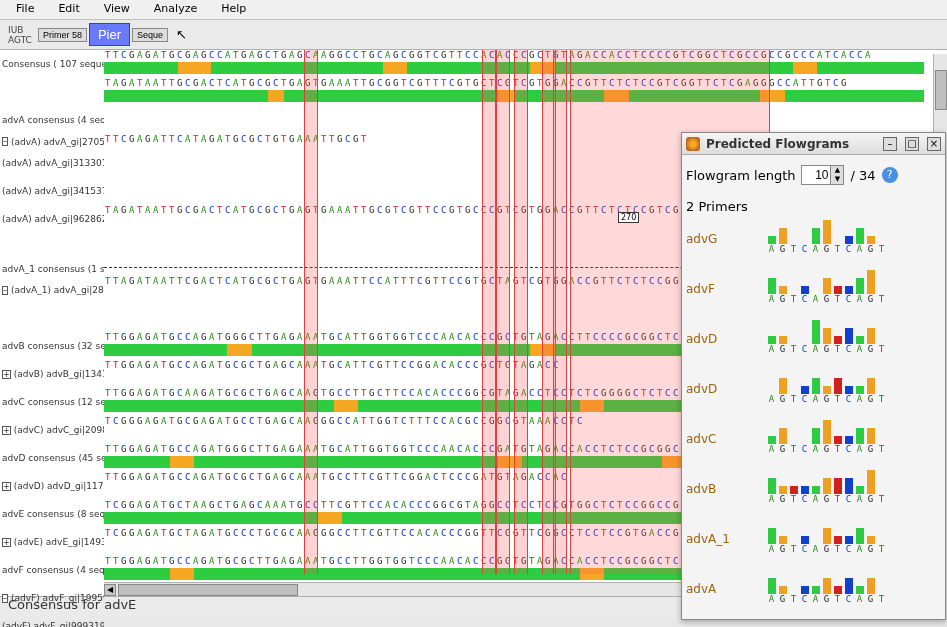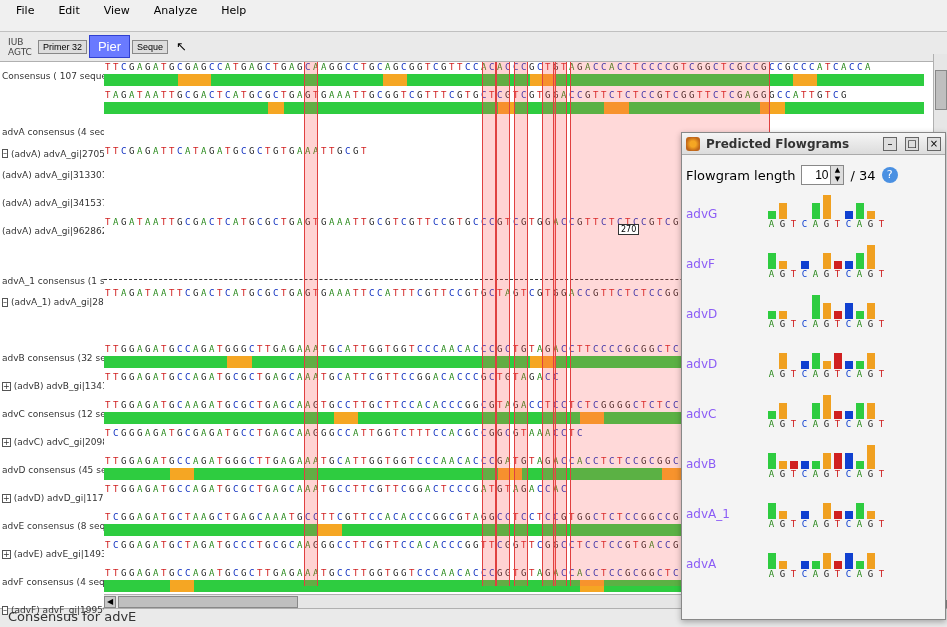--- a/index.html
+++ b/index.html
@@ -1,19 +1,19 @@
 <!DOCTYPE html>
 <html><head>
 <meta charset="utf-8">
 <style>
 * { box-sizing: border-box; margin: 0; padding: 0; }
 body { font-family: "DejaVu Sans", Arial, sans-serif; font-size: 11px; background: #e8e8e8; width: 947px; height: 627px; overflow: hidden; position: relative; }
 
 
-.menubar { background: #f0f0f0; height: 32px; display: flex; align-items: flex-start; border-bottom: 1px solid #c0c0c0; padding: 0 4px; }
+.menubar { background: #f0f0f0; height: 20px; display: flex; align-items: flex-end; border-bottom: 1px solid #c0c0c0; padding: 0 4px; }
 .menubar span { padding: 4px 12px; cursor: pointer; }
 
 
 .toolbar { height: 30px; background: #eaeaea; border-bottom: 1px solid #b0b0b0; display: flex; align-items: center; padding: 0 4px; gap: 2px; }
 .tb-col { display: flex; flex-direction: column; font-size: 9px; line-height: 10px; color: #444; padding: 0 4px; }
 .tb-btn { border: 1px solid #888; background: #ddd; padding: 1px 4px; font-size: 9px; cursor: pointer; }
 .tb-btn.selected { background: #6a7aff; color: #fff; border-color: #3040d0; font-size: 13px; padding: 3px 8px; }
 
 
 .frame { display: flex; height: 546px; background: #fff; }
@@ -62,21 +62,21 @@
 .fp-title .winbtn { width: 14px; height: 14px; border: 1px solid #666; background: #ddd; margin-left: 2px; font-size: 10px; line-height: 11px; text-align: center; }
 .fp-body { padding: 10px 4px; overflow: auto; flex: 1; }
 .fp-opt { display: flex; align-items: center; gap: 6px; margin-bottom: 14px; font-size: 13px; }
 .spinner { display: flex; align-items: center; border: 1px solid #888; }
 .spinner input { width: 28px; border: none; text-align: right; padding: 2px; font-size: 12px; }
 .spinarrows { display: flex; flex-direction: column; border-left: 1px solid #888; }
 .spinarrows div { width: 12px; height: 9px; font-size: 7px; background: #ddd; text-align: center; line-height: 8px; cursor: pointer; }
 .help-ico { width: 16px; height: 16px; border-radius: 50%; background: #4a90e2; color: #fff; text-align: center; line-height: 16px; font-size: 11px; }
 .fp-section { font-size: 13px; margin-bottom: 10px; }
 .flowrow { display: flex; align-items: center; margin-bottom: 20px; gap: 20px; }
-.flowrow .lab { width: 60px; font-size: 12px; color: #8b5cf6; }
+.flowrow .lab { width: 60px; font-size: 12px; color: #a16207; }
 .miniflow { display: flex; align-items: flex-end; height: 30px; gap: 0; }
 .miniflow .bwrap { width: 11px; display: flex; flex-direction: column; align-items: center; }
 .miniflow .bwrap .b { width: 8px; }
 .miniflow .bwrap .l { font-size: 9px; font-family: monospace; }
 .c-A { background: #2ecc40; color: #2ecc40; }
 .c-G { background: #f0a020; color: #222; }
 .c-T { background: #d02020; color: #d02020; }
 .c-C { background: #1040d0; color: #1040d0; }
 .miniflow .bwrap .l.A { color: #2b8b1e; } .miniflow .bwrap .l.G { color: #222; }
 .miniflow .bwrap .l.T { color: #d02020; } .miniflow .bwrap .l.C { color: #1040d0; }
@@ -92,21 +92,21 @@
   <span>View</span>
   <span>Analyze</span>
   <span>Help</span>
 </div>
 
 <div class="toolbar">
   <div class="tb-col">
     <span>IUB</span>
     <span>AGTC</span>
   </div>
-  <button class="tb-btn">Primer 32</button>
+  <button class="tb-btn">Primer 58</button>
   <button class="tb-btn selected">Pier</button>
   <button class="tb-btn">Seque</button>
   <span style="margin-left:6px; font-size:13px;">↖</span>
 </div>
 
 <div class="frame">
   <div class="leftcol">
     <div class="ruler" style="border:none"></div>
     <div id="leftrows">
         <div class="row" style="height: 28px;">
@@ -340,20 +340,21 @@
       <div class="spinner">
         <input value="10" style="">
         <div class="spinarrows">
           <div>▲</div>
           <div>▼</div>
         </div>
       </div>
       <span>/ 34</span>
       <span class="help-ico">?</span>
     </div>
+    <div class="fp-section">2 Primers</div>
     <div id="flowrows">
         <div class="flowrow">
           <div class="lab">advG</div>
           <div class="miniflow">
             <div class="bwrap">
               <div class="b c-A" style="height: 8px;"></div>
               <div class="l A">A</div>
             </div>
             <div class="bwrap">
               <div class="b c-G" style="height: 16px;"></div>

